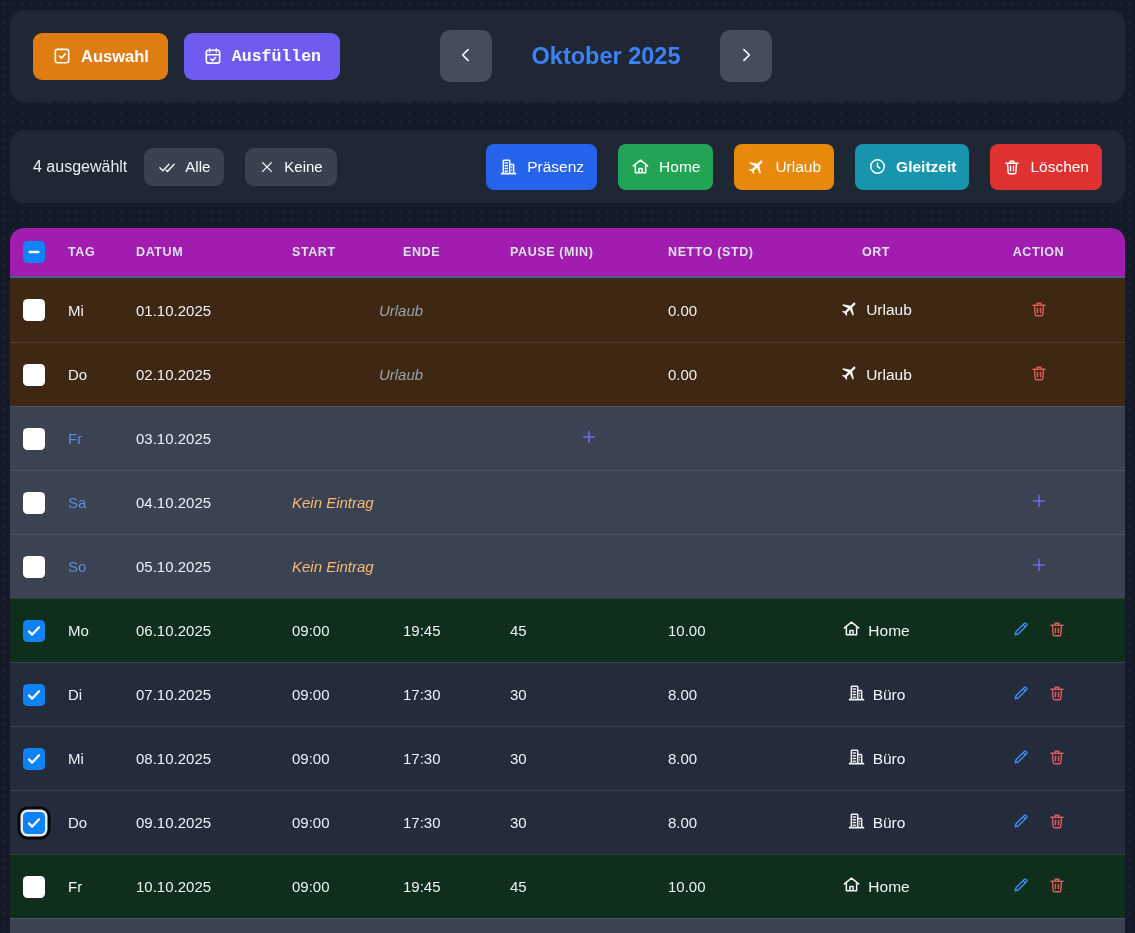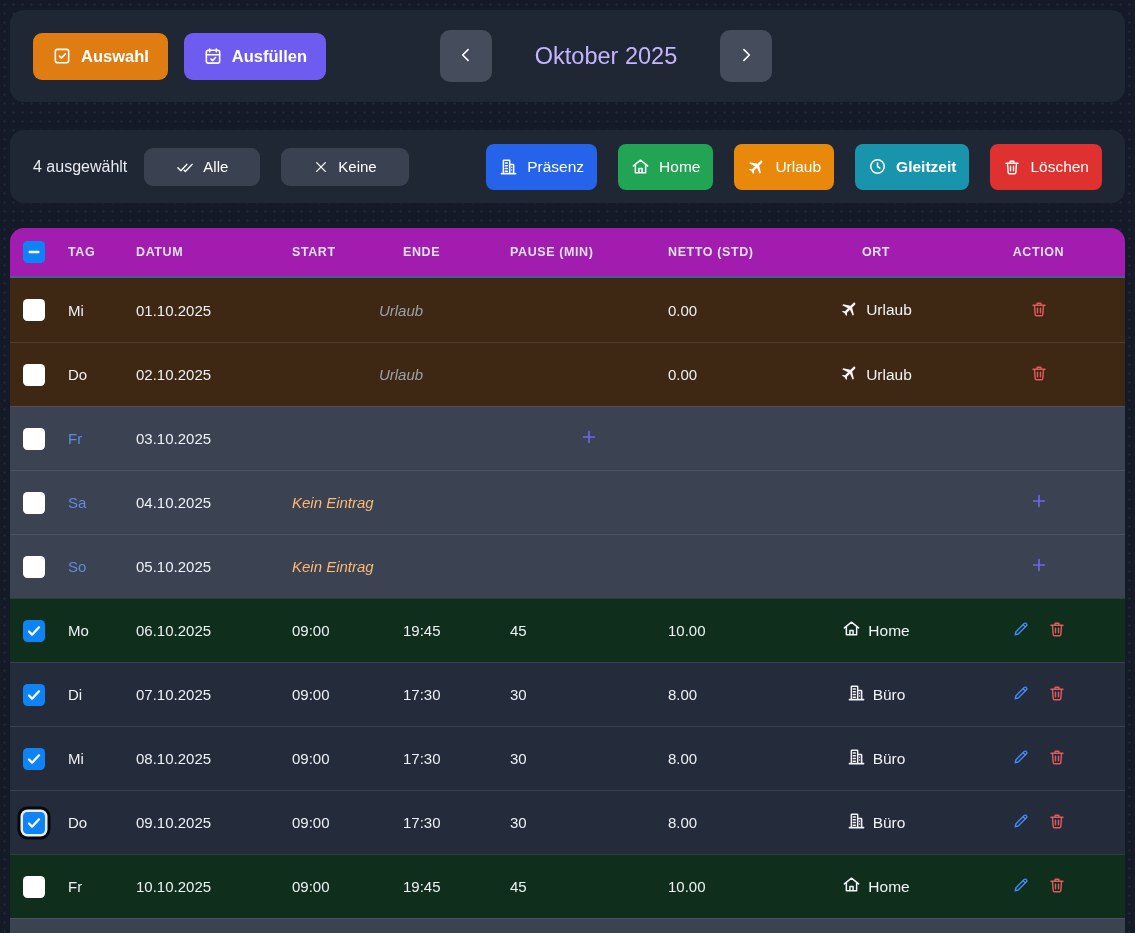--- a/index.html
+++ b/index.html
@@ -15,33 +15,33 @@
   .card {
     background:#1f2734; border-radius:14px;
   }
   
   .top-bar { position:relative; height:92px; display:flex; align-items:center; padding:0 23px; margin-bottom:28px; }
   .btn { display:inline-flex; align-items:center; gap:9px; border:none; cursor:pointer;
          color:#fff; font-family:inherit; font-weight:600; border-radius:9px; }
   .btn svg { display:block; }
   .btn-big { font-size:16.5px; padding:0 19px; height:47px; }
   .btn-select { background:#e07d12; }
-  .btn-fill { background:#6e5cf0; margin-left:16px; }
+  .btn-fill { background:#6e5cf0; margin-left:16px;font-family:Liberation Mono, monospace; }
   .nav-btn { position:absolute; top:20px; width:52px; height:52px; border-radius:10px;
              background:#454d5d; border:none; color:#fff; cursor:pointer;
              display:flex; align-items:center; justify-content:center; }
   .nav-prev { left:430px; }
   .nav-next { left:710px; }
   .month-title { position:absolute; left:482px; width:228px; top:0; height:92px;
                  display:flex; align-items:center; justify-content:center;
-                 font-size:23.5px; font-weight:400; color:#c4b5fd; }
+                 font-size:23.5px; font-weight:700; color:#3b82f6; }
   
   .sel-bar { height:73px; display:flex; align-items:center; padding:0 23px; margin-bottom:25px; }
   .sel-count { font-size:16px; font-weight:500; color:#e9ecf0; margin-right:17px; }
-  .btn-gray { background:#3a4150; font-weight:500; font-size:15px; height:38px; padding:0 32px; border-radius:9px; }
+  .btn-gray { background:#3a4150; font-weight:500; font-size:15px; height:38px; padding:0 14px; border-radius:9px; }
   .btn-gray + .btn-gray { margin-left:21px; }
   .spacer { flex:1; }
   .bulk-actions { display:flex; align-items:center; gap:21px; }
   .btn-bulk { font-weight:500; font-size:15.5px; height:46px; padding:0 13px; border-radius:8px; }
   
   .table-card { border-radius:14px 14px 0 0; overflow:hidden; height:705px; }
   .tr { display:grid; grid-template-columns:48px 78px 156px 111px 107px 158px 132px 152px 1fr;
         align-items:center; height:64px; }
   .thead { height:50px; background:#a21caf; border-bottom:2px solid #44618d;
            font-size:12.5px; font-weight:700; letter-spacing:0.6px; color:#dde2e9; text-transform:uppercase; }

